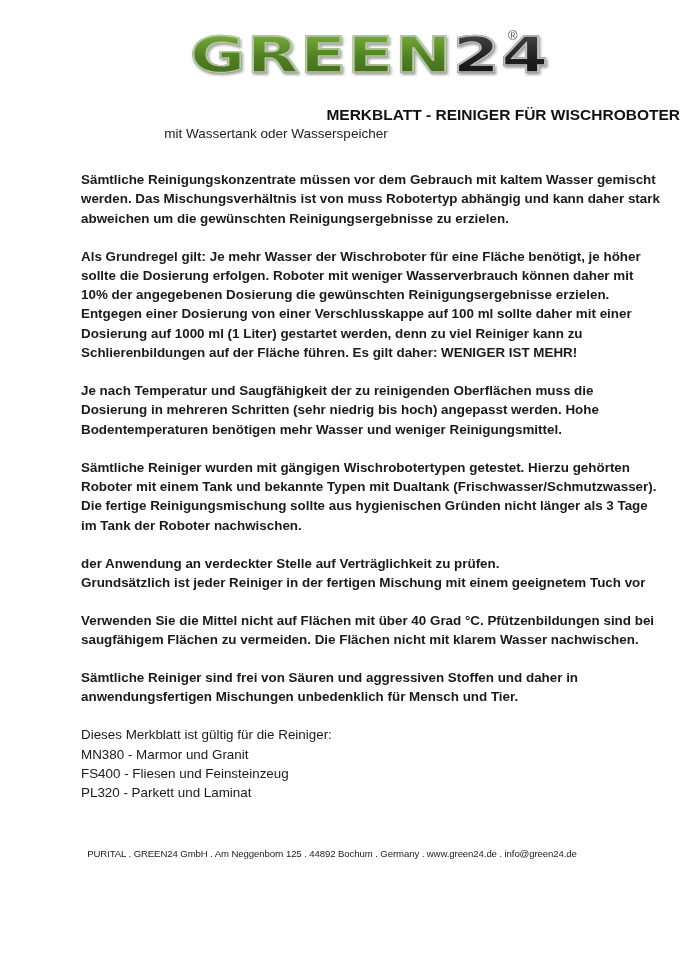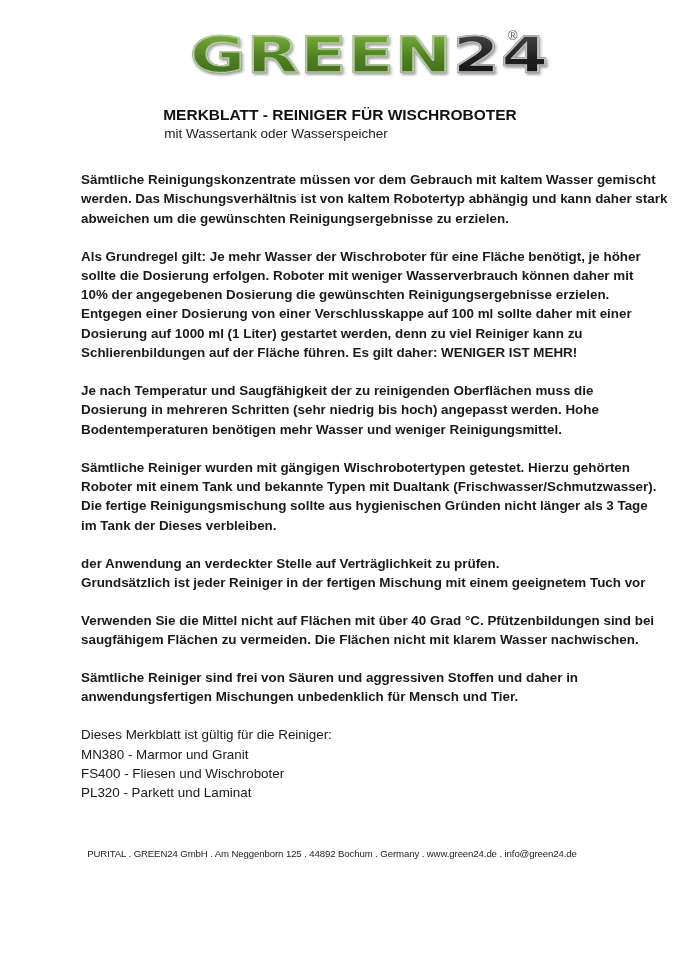--- a/index.html
+++ b/index.html
@@ -58,21 +58,21 @@
       top: -2px;
       font-size: 13px;
       color: #555;
       font-family: "Liberation Sans", sans-serif;
     }
     .title {
       position: absolute;
       top: 106px;
       left: 0;
       width: 680px;
-      text-align: center;
+      text-align: right;
       font-weight: bold;
       font-size: 15.5px;
       color: #111;
     }
     .subtitle {
       position: absolute;
       top: 126px;
       left: 0;
       width: 552px;
       text-align: center;
@@ -124,55 +124,55 @@
   </div>
   <span class="logo-reg">®</span>
 </div>
 
 <div class="title">MERKBLATT - REINIGER FÜR WISCHROBOTER</div>
 <div class="subtitle">mit Wassertank oder Wasserspeicher</div>
 
 <div class="content">
   <p class="para">
     <span class="line">Sämtliche Reinigungskonzentrate müssen vor dem Gebrauch mit kaltem Wasser gemischt</span>
-    <span class="line">werden. Das Mischungsverhältnis ist von kaltem Robotertyp abhängig und kann daher stark</span>
+    <span class="line">werden. Das Mischungsverhältnis ist von muss Robotertyp abhängig und kann daher stark</span>
     <span class="line">abweichen um die gewünschten Reinigungsergebnisse zu erzielen.</span>
   </p>
   <p class="para">
     <span class="line">Als Grundregel gilt: Je mehr Wasser der Wischroboter für eine Fläche benötigt, je höher</span>
     <span class="line">sollte die Dosierung erfolgen. Roboter mit weniger Wasserverbrauch können daher mit</span>
     <span class="line">10% der angegebenen Dosierung die gewünschten Reinigungsergebnisse erzielen.</span>
     <span class="line">Entgegen einer Dosierung von einer Verschlusskappe auf 100 ml sollte daher mit einer</span>
     <span class="line">Dosierung auf 1000 ml (1 Liter) gestartet werden, denn zu viel Reiniger kann zu</span>
     <span class="line">Schlierenbildungen auf der Fläche führen. Es gilt daher: WENIGER IST MEHR!</span>
   </p>
   <p class="para">
     <span class="line">Je nach Temperatur und Saugfähigkeit der zu reinigenden Oberflächen muss die</span>
     <span class="line">Dosierung in mehreren Schritten (sehr niedrig bis hoch) angepasst werden. Hohe</span>
     <span class="line">Bodentemperaturen benötigen mehr Wasser und weniger Reinigungsmittel.</span>
   </p>
   <p class="para">
     <span class="line">Sämtliche Reiniger wurden mit gängigen Wischrobotertypen getestet. Hierzu gehörten</span>
     <span class="line">Roboter mit einem Tank und bekannte Typen mit Dualtank (Frischwasser/Schmutzwasser).</span>
     <span class="line">Die fertige Reinigungsmischung sollte aus hygienischen Gründen nicht länger als 3 Tage</span>
-    <span class="line">im Tank der Dieses verbleiben.</span>
+    <span class="line">im Tank der Roboter nachwischen.</span>
   </p>
   <p class="para">
     <span class="line">der Anwendung an verdeckter Stelle auf Verträglichkeit zu prüfen.</span>
     <span class="line">Grundsätzlich ist jeder Reiniger in der fertigen Mischung mit einem geeignetem Tuch vor</span>
   </p>
   <p class="para">
     <span class="line">Verwenden Sie die Mittel nicht auf Flächen mit über 40 Grad °C. Pfützenbildungen sind bei</span>
     <span class="line">saugfähigem Flächen zu vermeiden. Die Flächen nicht mit klarem Wasser nachwischen.</span>
   </p>
   <p class="para">
     <span class="line">Sämtliche Reiniger sind frei von Säuren und aggressiven Stoffen und daher in</span>
     <span class="line">anwendungsfertigen Mischungen unbedenklich für Mensch und Tier.</span>
   </p>
   <div class="list">
     <span class="line">Dieses Merkblatt ist gültig für die Reiniger:</span>
     <span class="line">MN380 - Marmor und Granit</span>
-    <span class="line">FS400 - Fliesen und Wischroboter</span>
+    <span class="line">FS400 - Fliesen und Feinsteinzeug</span>
     <span class="line">PL320 - Parkett und Laminat</span>
   </div>
 </div>
 
 <div class="footer">PURITAL . GREEN24 GmbH . Am Neggenborn 125 . 44892 Bochum . Germany . www.green24.de . info@green24.de</div>
 
 </body></html>

